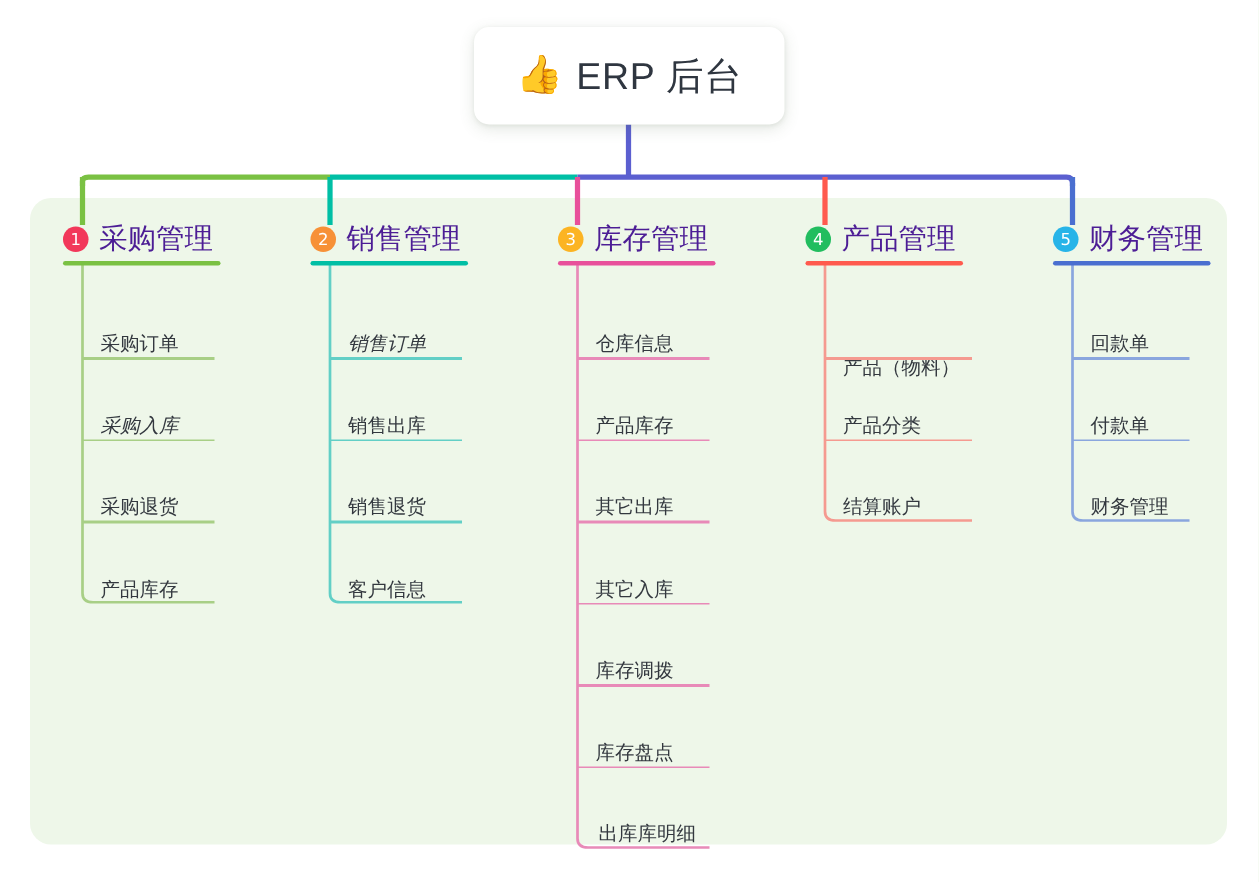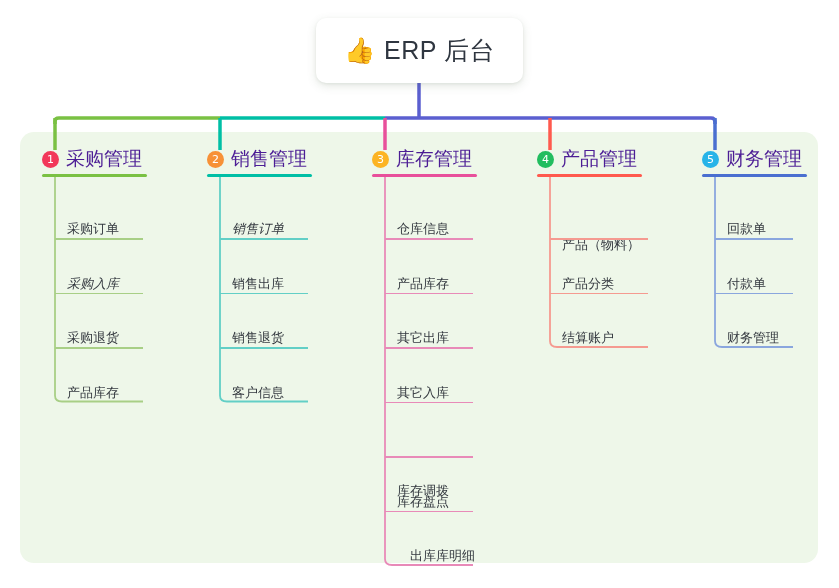--- a/index.html
+++ b/index.html
@@ -111,25 +111,25 @@
         <div class="col-rule" style="width: 105px; background: rgb(232, 80, 155);"></div>
       </div>
       <div class="leaf" style="left: 397px; top: 220px; text-align: center;">仓库信息</div>
       <div class="uline" style="left: 385px; top: 238px; width: 88px; background: rgb(232, 138, 184);"></div>
       <div class="leaf" style="left: 397px; top: 274.5px;">产品库存</div>
       <div class="uline" style="left: 385px; top: 292.5px; width: 88px; background: rgb(232, 138, 184);"></div>
       <div class="leaf" style="left: 397px; top: 329px;">其它出库</div>
       <div class="uline" style="left: 385px; top: 347px; width: 88px; background: rgb(232, 138, 184);"></div>
       <div class="leaf" style="left: 397px; top: 383.5px;">其它入库</div>
       <div class="uline" style="left: 385px; top: 401.5px; width: 88px; background: rgb(232, 138, 184);"></div>
-      <div class="leaf" style="left: 397px; top: 438px; margin-top: 44px;">库存调拨</div>
+      <div class="leaf" style="left: 397px; top: 438px;">库存调拨</div>
       <div class="uline" style="left: 385px; top: 456px; width: 88px; background: rgb(232, 138, 184);"></div>
       <div class="leaf" style="left: 397px; top: 492.5px;">库存盘点</div>
       <div class="uline" style="left: 385px; top: 510.5px; width: 88px; background: rgb(232, 138, 184);"></div>
-      <div class="leaf" style="left: 410px; top: 547px;">出库库明细</div>
+      <div class="leaf" style="left: 399px; top: 547px;">出库库明细</div>
       <div class="col" style="left: 537px;">
         <div class="col-head">
           <span class="badge" style="background: rgb(34, 189, 95);">4</span>
           <span class="col-title">产品管理</span>
         </div>
         <div class="col-rule" style="width: 105px; background: rgb(255, 90, 78);"></div>
       </div>
       <div class="leaf" style="left: 562px; top: 236px;">产品（物料）</div>
       <div class="uline" style="left: 550px; top: 238px; width: 98px; background: rgb(245, 154, 144);"></div>
       <div class="leaf" style="left: 562px; top: 274.5px;">产品分类</div>

